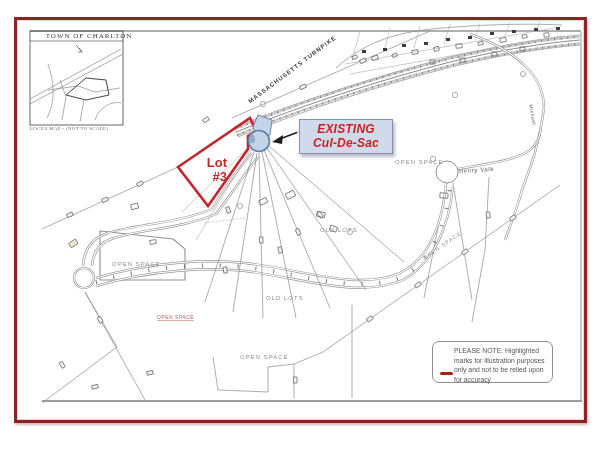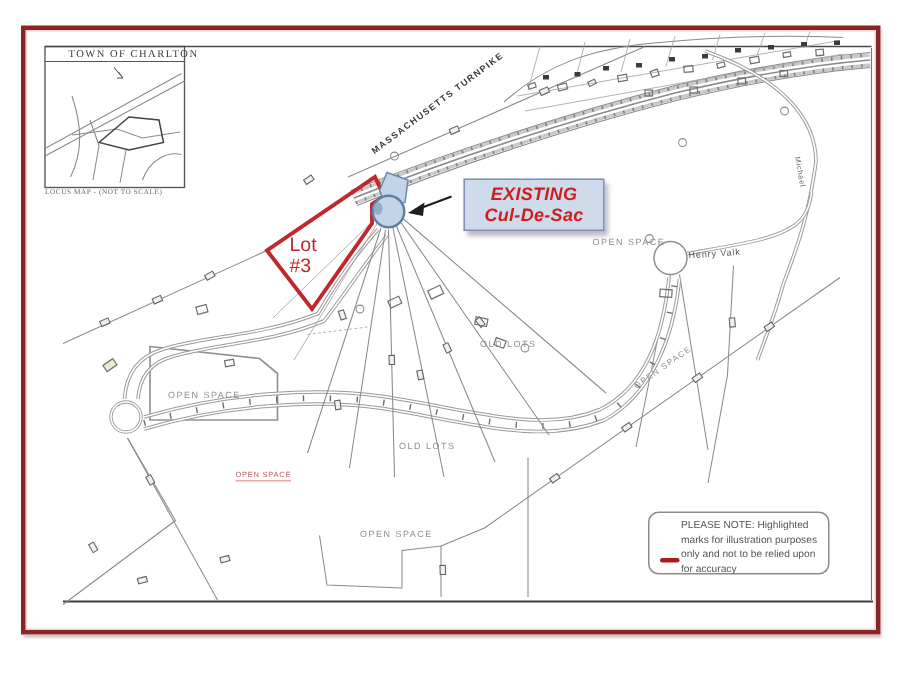--- a/index.html
+++ b/index.html
@@ -9,26 +9,26 @@
   #frame{position:absolute;left:14px;top:17px;width:567px;height:400px;
          border:3px solid #8a2525;box-shadow:inset 0 0 0 1px #e8d2d2,1px 2px 2px rgba(120,60,60,.35);
          pointer-events:none;}
   .lbl{position:absolute;color:#8f8f8f;font-size:6px;letter-spacing:1px;white-space:nowrap;}
   #locus-title{position:absolute;left:31px;top:32px;width:116px;text-align:center;
 formats:normal;font-family:"Liberation Serif",serif;font-size:7px;letter-spacing:1px;color:#3d3d3d;white-space:nowrap;}
   #locus-caption{position:absolute;left:30px;top:126px;font-family:"Liberation Serif",serif;
         font-size:6px;color:#666;letter-spacing:.5px;transform:scale(.8);transform-origin:left top;white-space:nowrap;}
   #turnpike-label{position:absolute;left:249px;top:99px;font-size:6px;font-weight:bold;color:#3a3a3a;
         letter-spacing:1px;transform:rotate(-37deg);transform-origin:left center;white-space:nowrap;}
-  #lot3-label{position:absolute;left:193px;top:156px;width:34px;text-align:left;color:#c1272d;
-        font-size:13px;font-weight:normal;line-height:1.1;}
+  #lot3-label{position:absolute;left:193px;top:156px;width:34px;text-align:right;color:#c1272d;
+        font-size:13px;font-weight:bold;line-height:1.1;}
   #callout{position:absolute;left:299px;top:119px;width:92px;height:33px;background:#cfdbeb;
         border:1px solid #8091b4;box-shadow:2px 3px 3px rgba(60,60,90,.35),0 0 0 2px rgba(255,255,255,.8);
         display:flex;flex-direction:column;align-items:center;justify-content:center;
-        color:#cc1f1f;font-size:12px;font-weight:bold;font-style:italic;line-height:1.15;letter-spacing:.2px;margin-left:10px;}
+        color:#cc1f1f;font-size:12px;font-weight:bold;font-style:italic;line-height:1.15;letter-spacing:.2px;}
   #henry-label{position:absolute;left:459px;top:167px;font-size:6px;color:#555;letter-spacing:.6px;
         transform:rotate(-4deg);white-space:nowrap;}
   #michael-label{position:absolute;left:534px;top:104px;font-size:5px;color:#666;letter-spacing:.5px;
         transform:rotate(80deg);transform-origin:left top;white-space:nowrap;}
   .openspace{font-size:6px;}
   #open-space-red{position:absolute;left:157px;top:314px;font-size:5px;color:#c06060;letter-spacing:.5px;
         border-bottom:1px solid rgba(200,90,90,.5);white-space:nowrap;}
   #open-space-5{transform:rotate(-35deg);transform-origin:left top;}
   #note-box{position:absolute;left:432px;top:341px;width:121px;height:42px;background:#fff;
         border:1px solid #8c8c8c;border-radius:7px;box-sizing:border-box;

